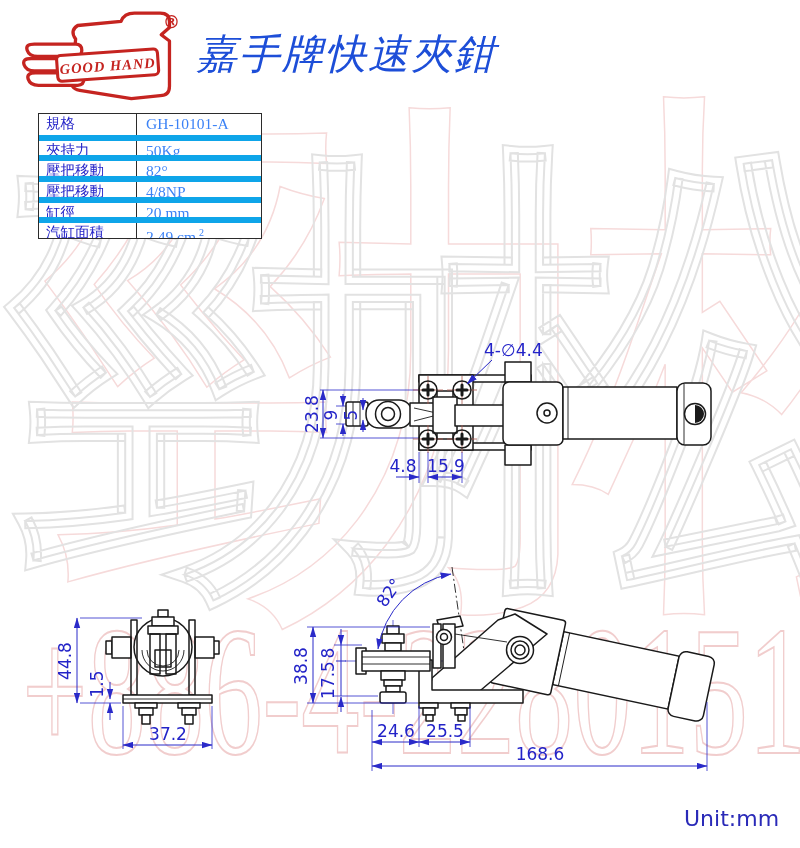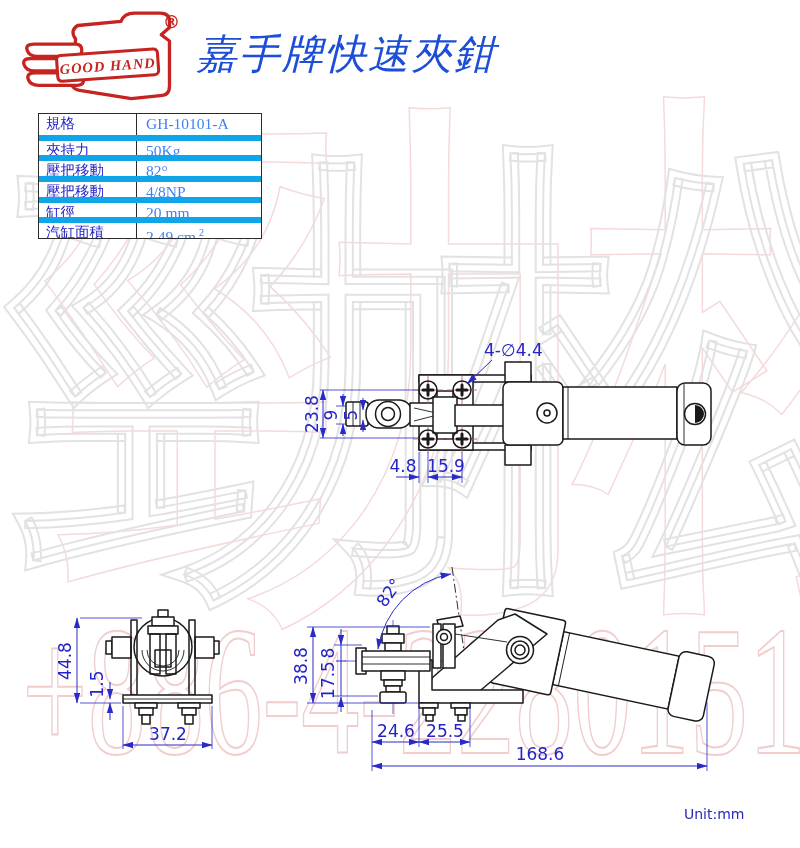--- a/index.html
+++ b/index.html
@@ -52,21 +52,21 @@
     white-space:nowrap;overflow:hidden;
   }
   .spec-value sup{font-size:10px;margin-left:3px;}
   
   .drawing{position:absolute;z-index:1;}
   #top-view{left:290px;top:330px;}
   #front-view{left:55px;top:585px;}
   #side-view{left:293px;top:553px;}
   .unit-label{
     position:absolute;left:684px;top:806px;z-index:2;color:#2a2ab8;
-    font-size:14px;font-family:"DejaVu Sans","Liberation Sans",sans-serif;
+    font-size:22px;font-family:"DejaVu Sans","Liberation Sans",sans-serif;
   }
   svg text.dimtxt{
     fill:#2323c8;font-size:17px;
     font-family:"DejaVu Sans","Liberation Sans",sans-serif;
   }
   svg .outline{stroke:#1a1a1a;stroke-width:1.5;fill:none;stroke-linejoin:round;}
   svg .outline-f{stroke:#1a1a1a;stroke-width:1.5;fill:#ffffff;stroke-linejoin:round;}
   svg .thin{stroke:#1a1a1a;stroke-width:0.9;fill:none;}
   svg .dim{stroke:#2a2ac9;stroke-width:1;fill:none;}
   svg .ext{stroke:#2a2ac9;stroke-width:0.8;fill:none;}

